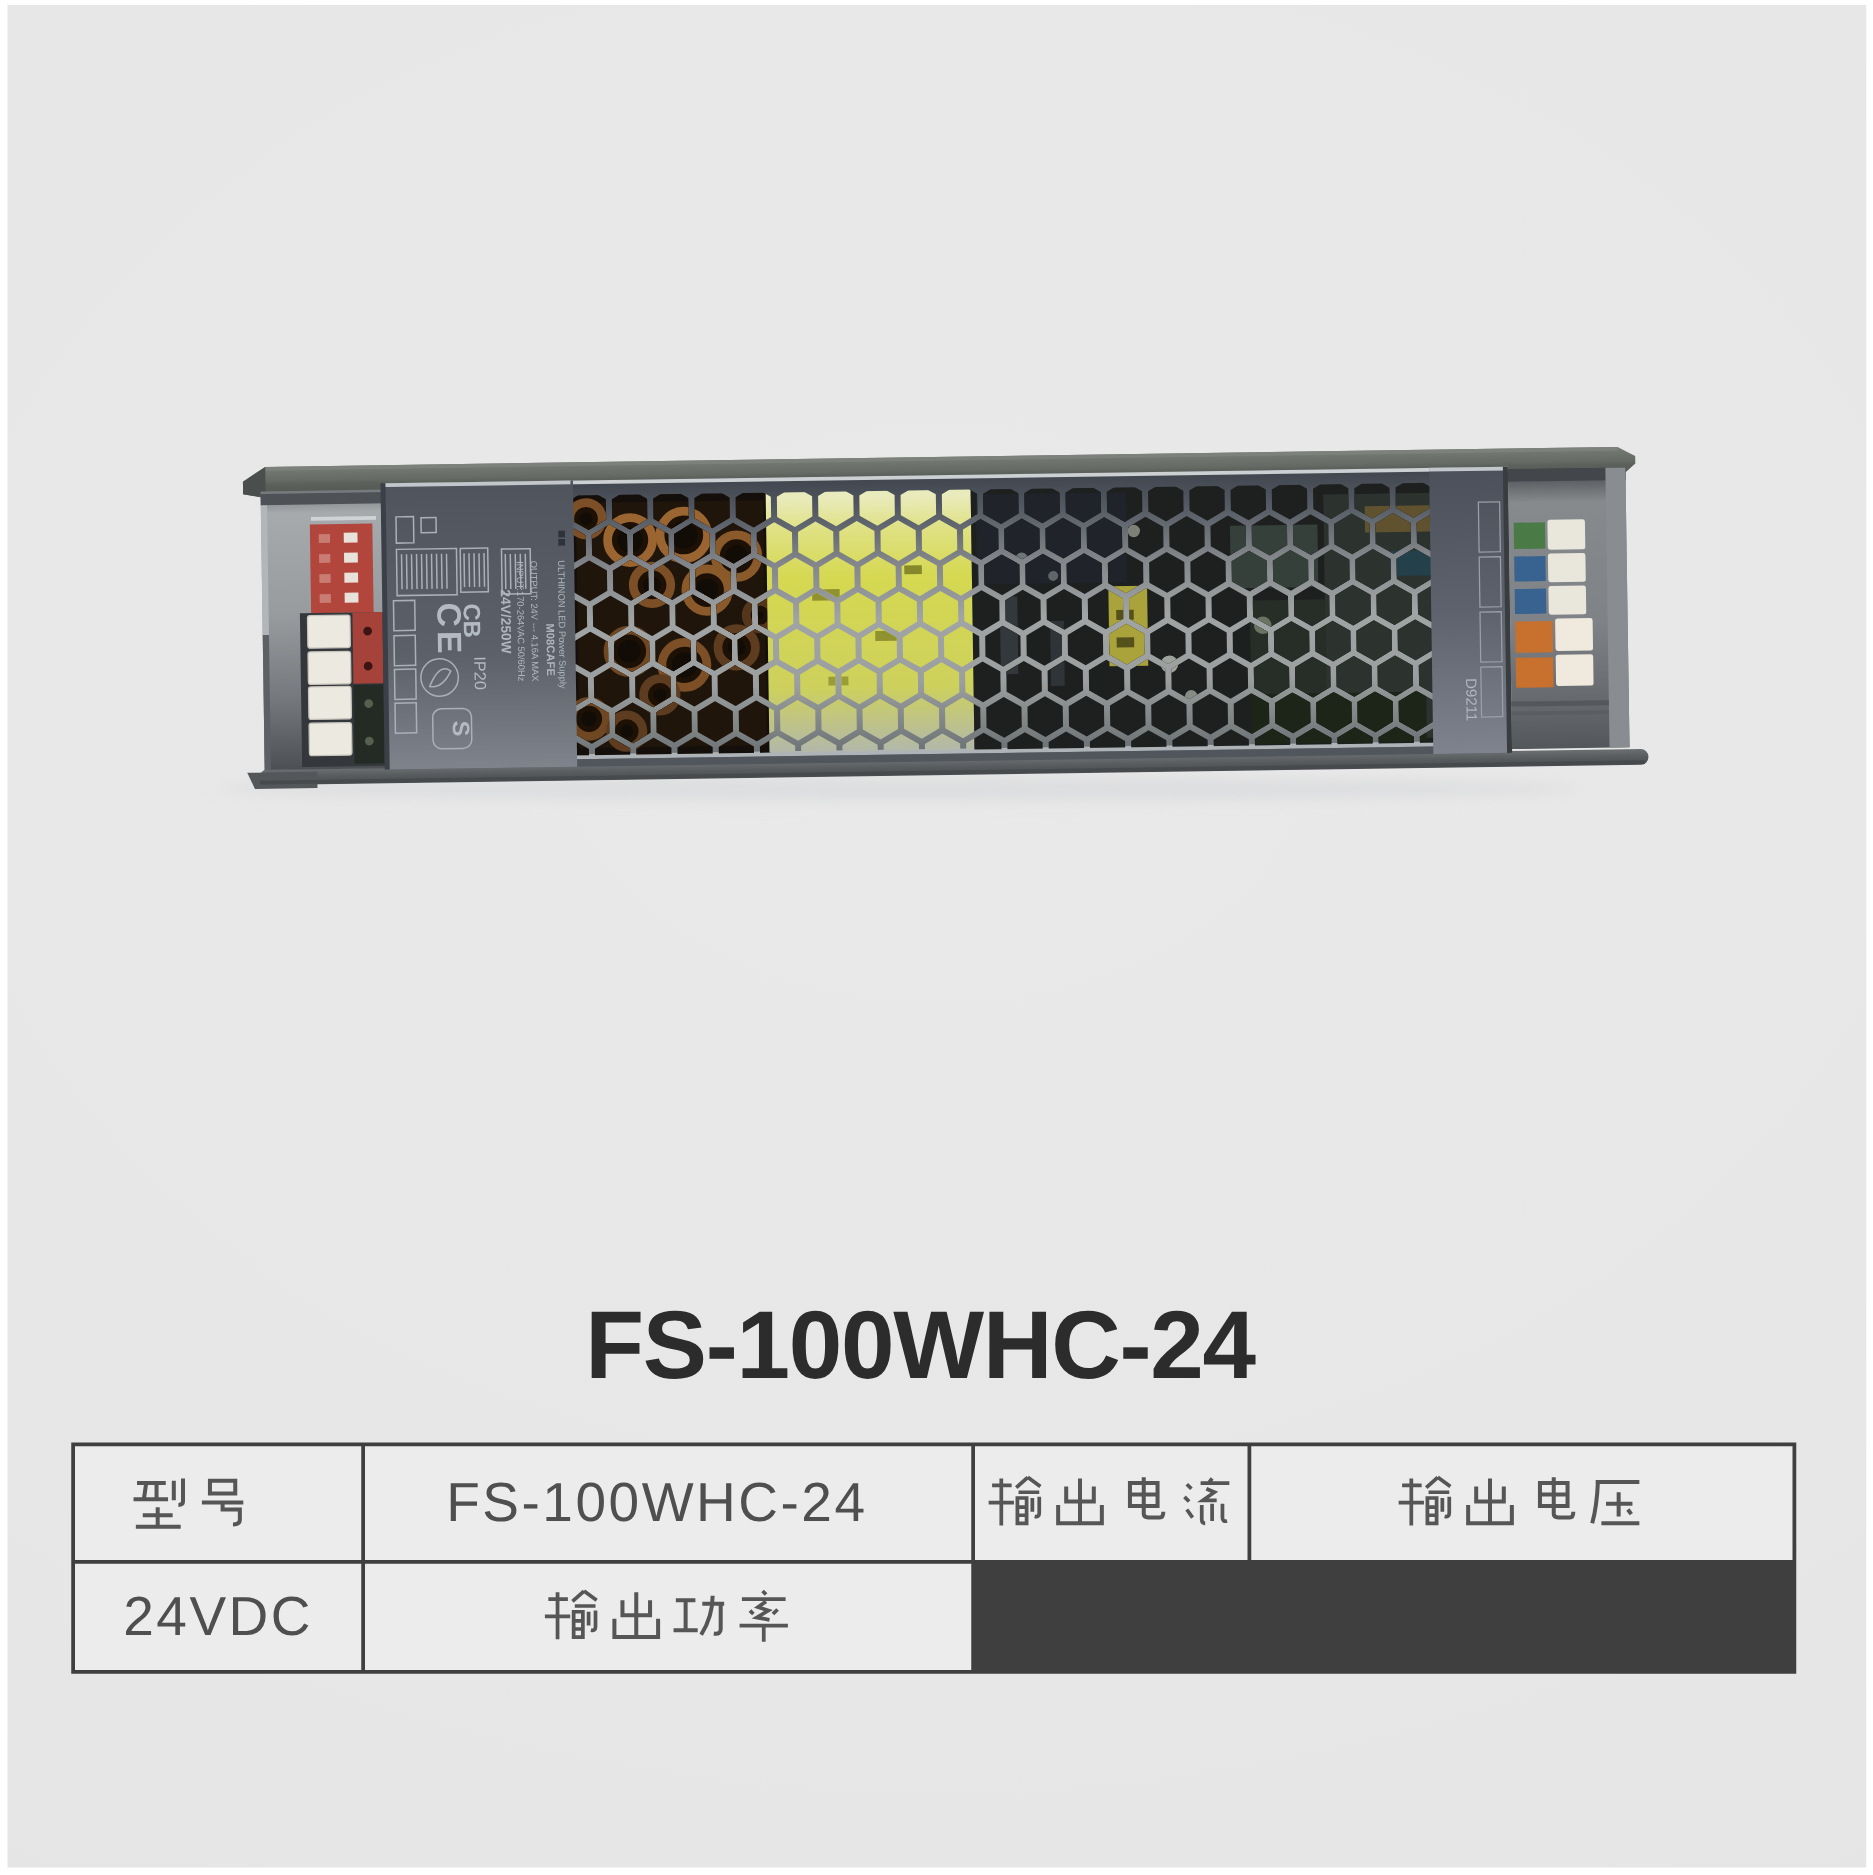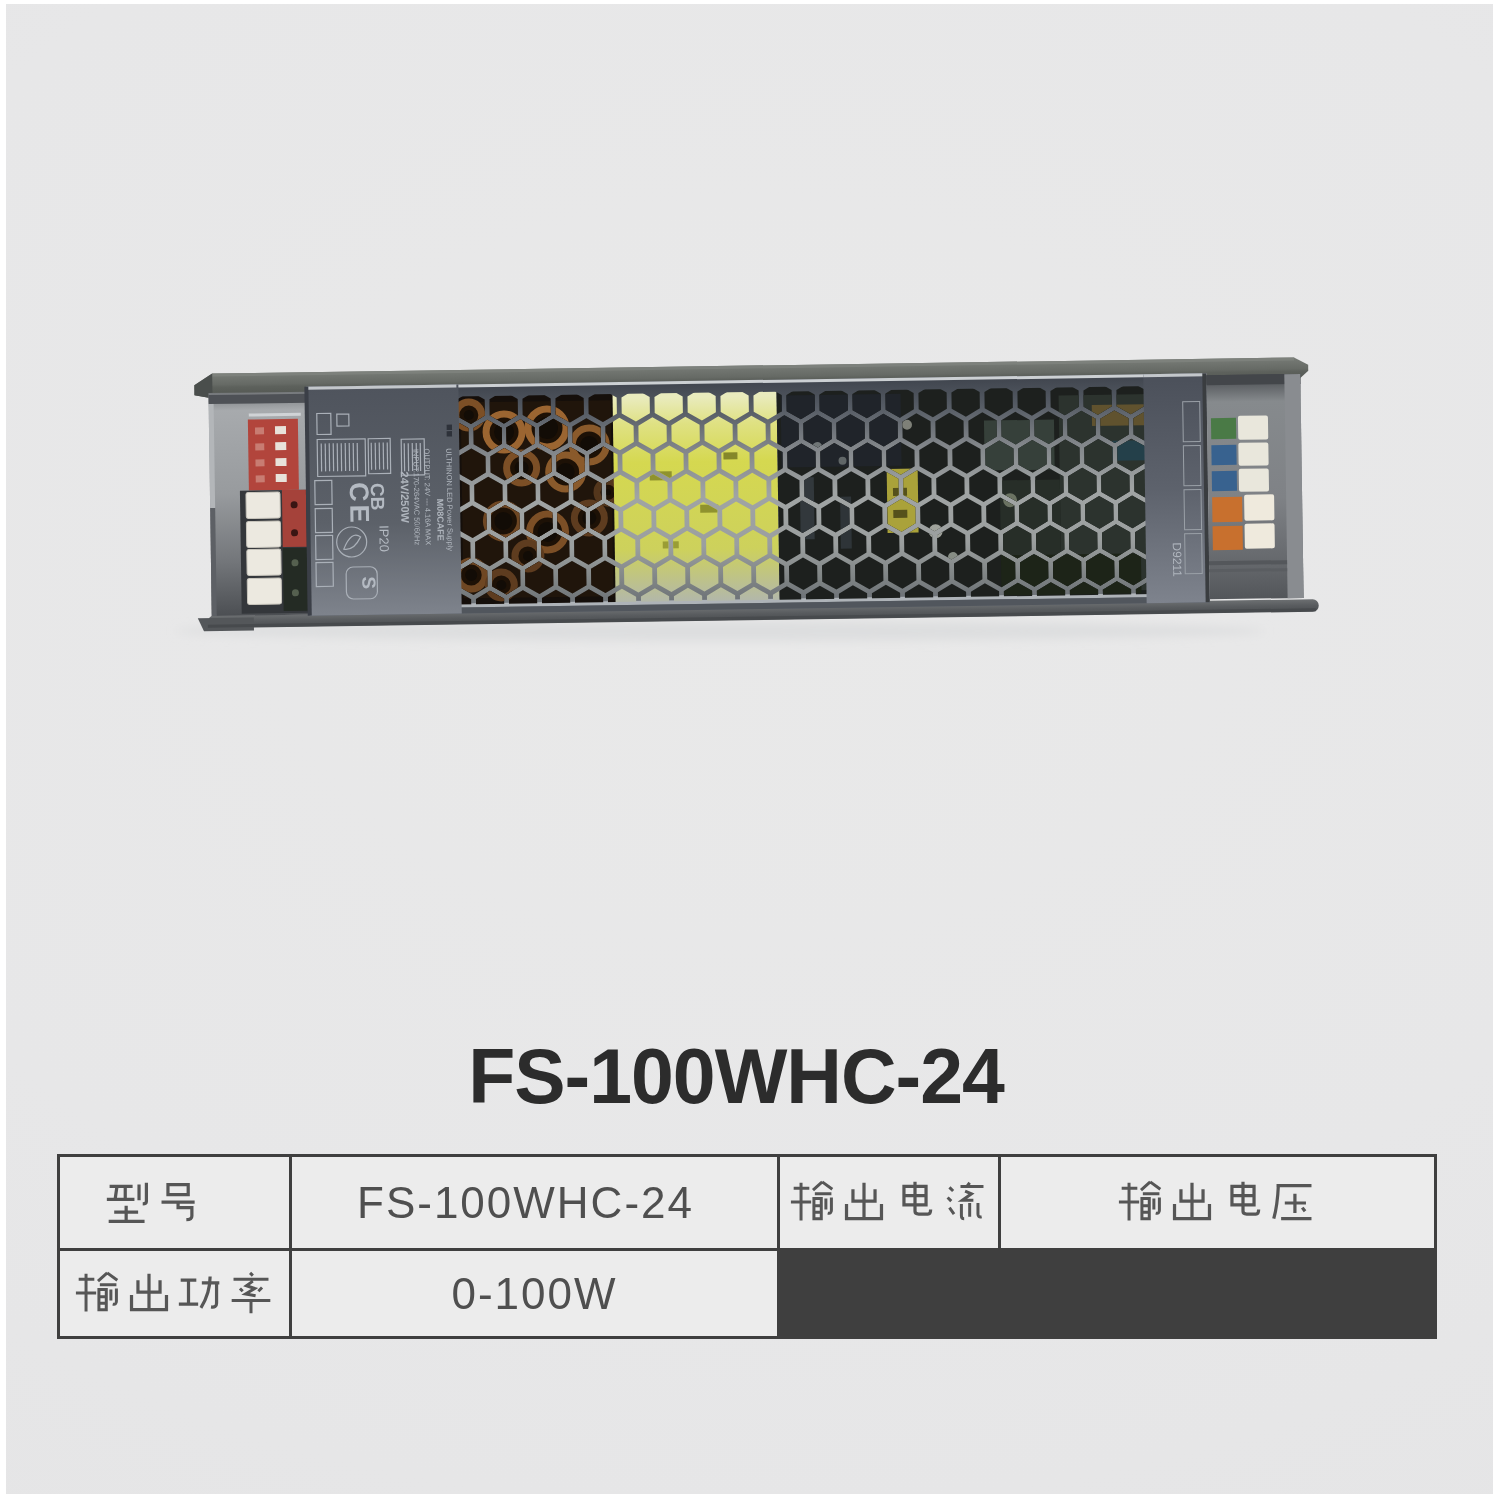--- a/index.html
+++ b/index.html
@@ -403,34 +403,34 @@
         <use href="#g-chu"></use>
       </svg>
       <svg width="46" height="46" viewBox="0 0 100 100">
         <use href="#g-dian"></use>
       </svg>
       <svg width="46" height="46" viewBox="0 0 100 100">
         <use href="#g-ya"></use>
       </svg>
     </div>
 
+  <div class="cell latin">24VDC</div>
 
   <div class="cell">
       <svg width="46" height="46" viewBox="0 0 100 100">
         <use href="#g-shu"></use>
       </svg>
       <svg width="46" height="46" viewBox="0 0 100 100">
         <use href="#g-chu"></use>
       </svg>
       <svg width="46" height="46" viewBox="0 0 100 100">
         <use href="#g-gong"></use>
       </svg>
       <svg width="46" height="46" viewBox="0 0 100 100">
         <use href="#g-lv"></use>
       </svg>
     </div>
 
-  <div class="cell latin">0-100W</div>
 </div>
 <style>
   .cell{background:#ececec;display:flex;align-items:center;justify-content:center;gap:5px;}
   .latin{font-size:44px;color:#4f4f4f;letter-spacing:2px;}
 </style>
 
 </body></html>

